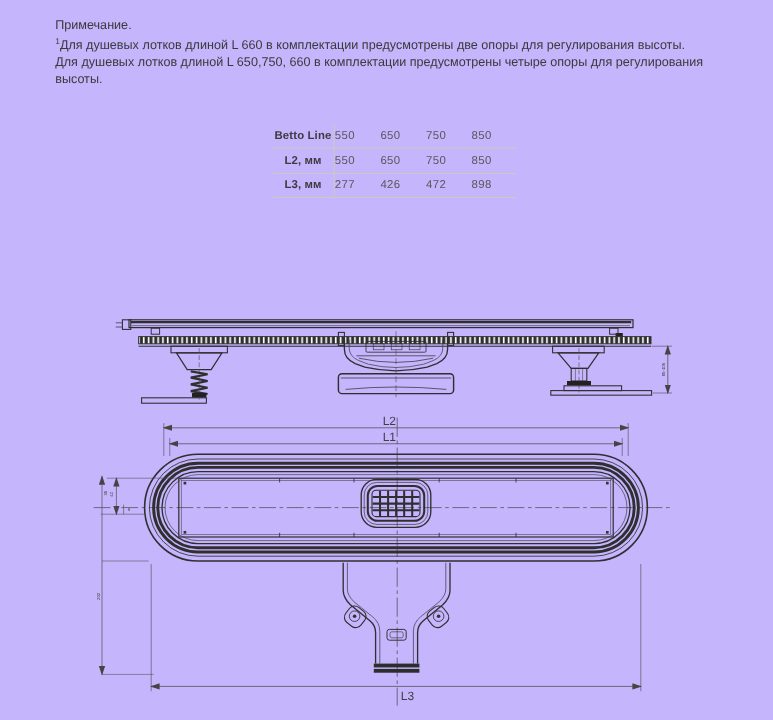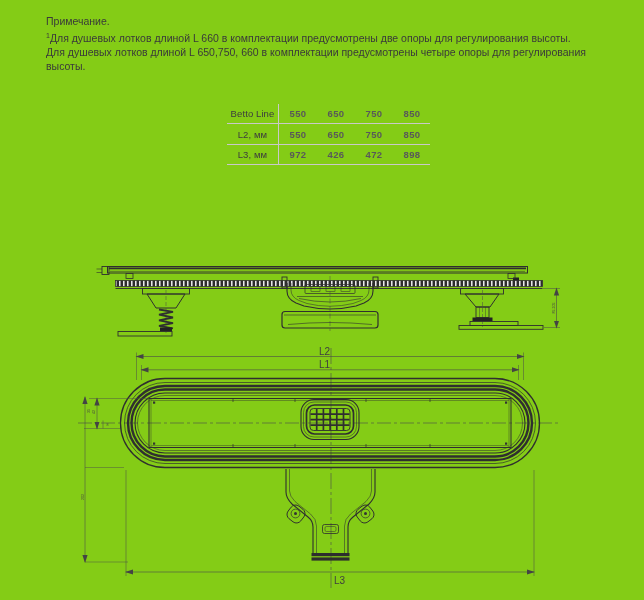--- a/index.html
+++ b/index.html
@@ -1,28 +1,28 @@
 <!DOCTYPE html>
 <html><head>
 <meta charset="utf-8">
 <style>
   html,body{margin:0;padding:0;background:#fff;}
-  #page{position:relative;width:644px;height:600px;background:#84cc16;overflow:hidden;
+  #page{position:relative;width:644px;height:600px;background:#c4b5fd;overflow:hidden;
         font-family:"Liberation Sans",sans-serif;color:#333;}
   
   .note{position:absolute;left:46px;top:14px;width:560px;font-size:10.5px;line-height:14px;color:#3a3a3a;}
   .note .title{margin-bottom:3px;}
   .note sup{font-size:7px;vertical-align:top;line-height:10px;}
   
   .spec{position:absolute;left:227px;top:104px;width:203px;font-size:9.5px;color:#58585a;}
   .srow{display:grid;grid-template-columns:52px 38px 38px 38px 38px;height:19.4px;
         border-bottom:1px solid #c9c9c9;align-items:center;}
-  .srow .lbl{font-weight:400;color:#3c3c3e;text-align:center;border-right:1px solid #c9c9c9;
+  .srow .lbl{font-weight:700;color:#3c3c3e;text-align:center;border-right:1px solid #c9c9c9;
         height:100%;display:flex;align-items:center;justify-content:center;letter-spacing:.1px;}
-  .srow .val{text-align:center;letter-spacing:.3px;font-weight:bold;}
+  .srow .val{letter-spacing:.3px;}
   
   svg{position:absolute;left:0;top:0;}
   svg *{vector-effect:none;}
   .ln{stroke:#2f2f2f;fill:none;}
   .dim{stroke:#4a4a4a;fill:none;}
   text{font-family:"Liberation Sans",sans-serif;}
   .dim-label{font-size:10px;fill:#3f3f3f;}
   .tiny{font-size:3.6px;fill:#444;}
 </style>
 </head>
@@ -46,21 +46,21 @@
     </div>
     <div class="srow">
       <div class="lbl">L2, мм</div>
       <div class="val">550</div>
       <div class="val">650</div>
       <div class="val">750</div>
       <div class="val">850</div>
     </div>
     <div class="srow">
       <div class="lbl">L3, мм</div>
-      <div class="val">972</div>
+      <div class="val">277</div>
       <div class="val">426</div>
       <div class="val">472</div>
       <div class="val">898</div>
     </div>
   </div>
 
   <svg width="644" height="600" viewBox="0 0 644 600">
     <defs>
       <pattern id="ht" width="4" height="7" patternUnits="userSpaceOnUse">
         <rect width="4" height="7" fill="#ffffff"></rect>

